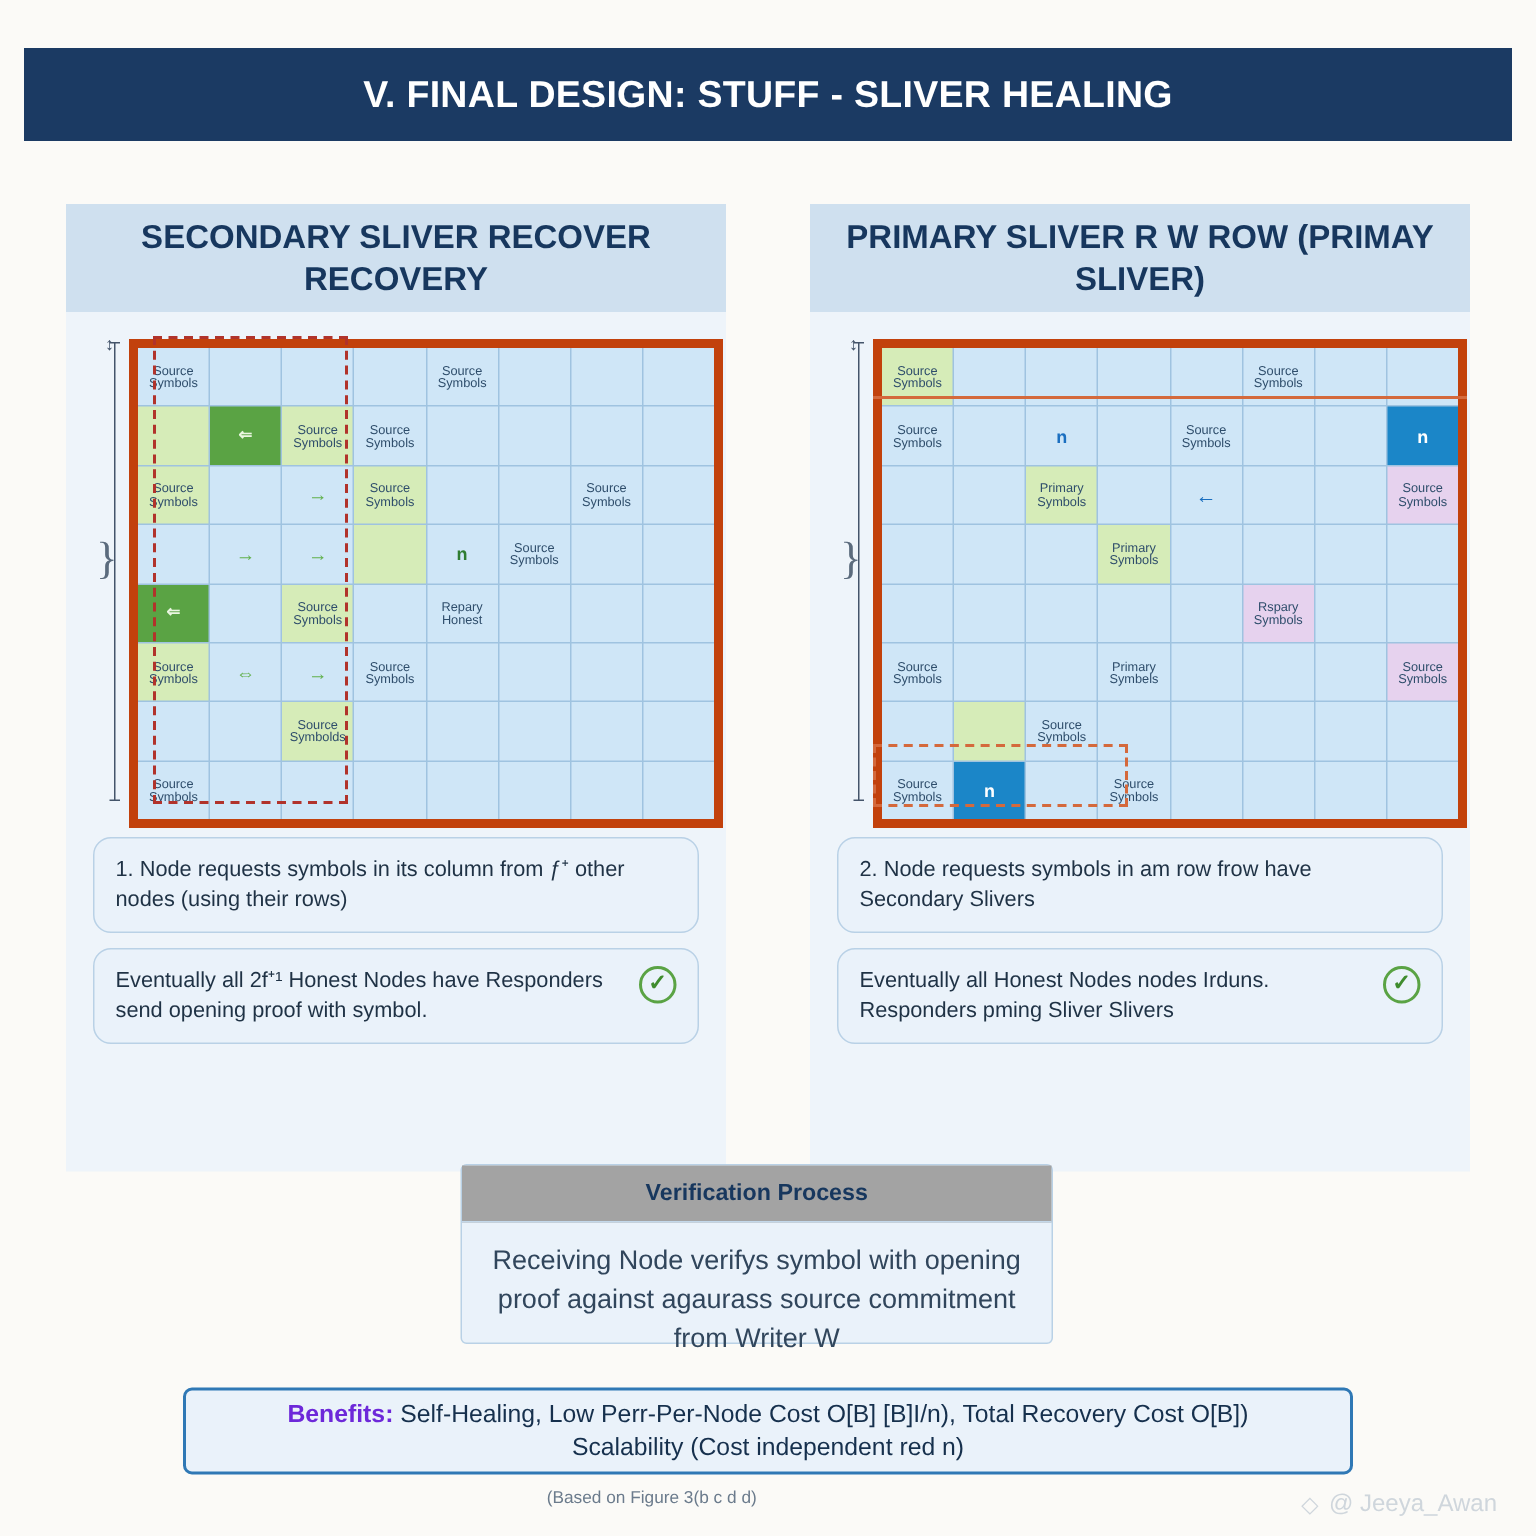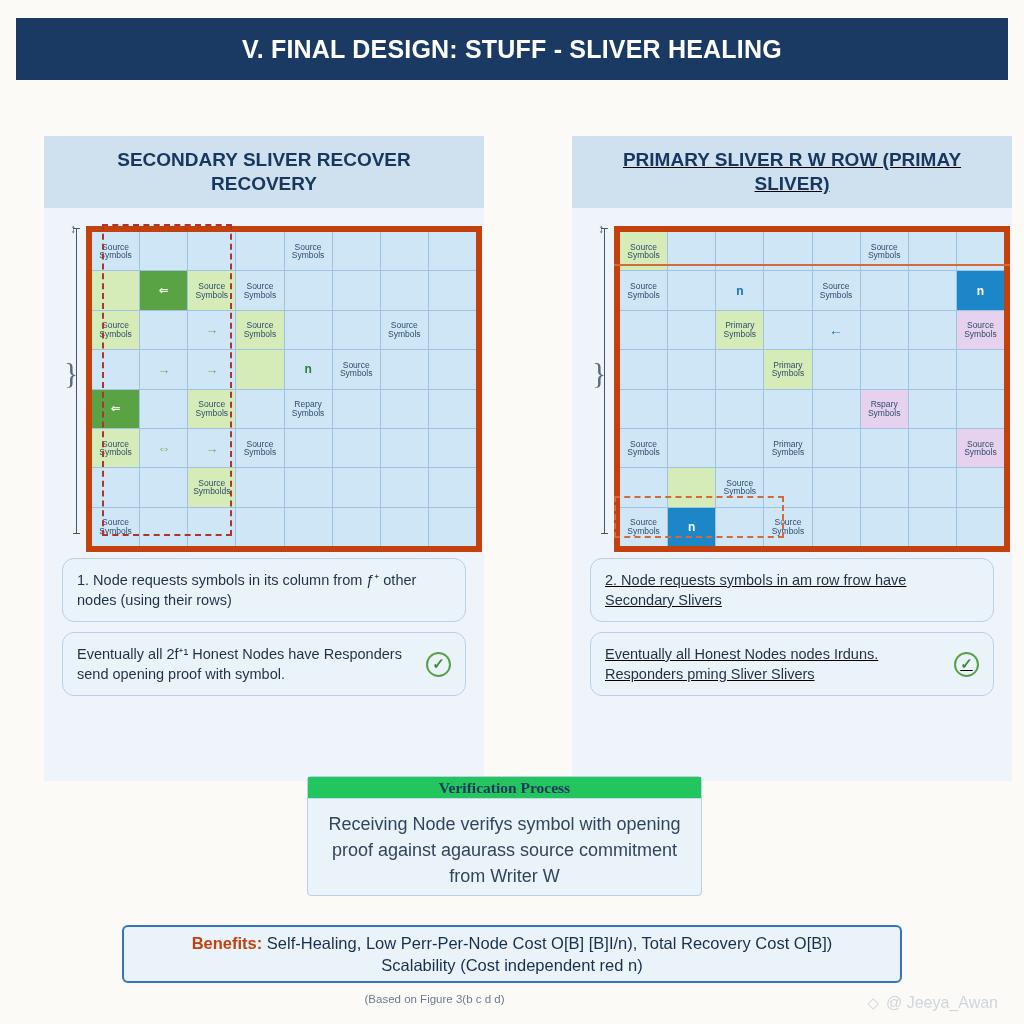--- a/index.html
+++ b/index.html
@@ -5,40 +5,40 @@
   * { box-sizing: border-box; }
   html, body { margin:0; padding:0; }
   body {
     width:1024px; height:1024px;
     background:#fbfaf7;
     font-family:"Liberation Sans", sans-serif;
     position:relative;
     overflow:hidden;
   }
   .header {
-    position:absolute; left:16px; top:18px; width:992px; height:62px;
+    position:absolute; left:16px; top:32px; width:992px; height:62px;
     background:#1b3a63;
     display:flex; align-items:center; justify-content:center;
   }
   .header-title {
     color:#ffffff; font-size:25px; font-weight:bold; letter-spacing:0.2px;
   }
   .panel {
     position:absolute; top:136px; width:440px; height:645px;
     background:#eef4fa;
   }
   .panel.left { left:44px; }
-  .panel.right { left:572px;text-decoration:underline; }
+  .panel.right { left:540px; }
   .panel-head {
     height:72px; background:#cfe0ef;
     display:flex; align-items:center; justify-content:center; text-align:center;
     padding:0 24px;
   }
   .panel-head span {
-    color:#17375e; font-size:19px; font-weight:bold; line-height:1.28;
+    color:#17375e; font-size:22px; font-weight:bold; line-height:1.28;
   }
   .grid-wrap {
     position:relative; margin:18px 18px 0 18px; height:310px;
   }
   .grid {
     position:absolute; left:24px; top:0; width:396px; height:326px;
     display:grid;
     grid-template-columns:repeat(8,1fr);
     grid-template-rows:repeat(8,1fr);
     background:#9fc3e0;
@@ -82,47 +82,46 @@
   .vbar:before { top:0; }
   .vbar:after { bottom:0; }
   .brace {
     position:absolute; left:2px; font-size:30px; color:#5b6b7d; font-family:"Liberation Serif", serif;
   }
   .note {
     margin:0 18px 10px 18px; background:#eaf2fa; border:1px solid #b9d1e6;
     border-radius:12px; padding:11px 14px; font-size:14.5px; color:#1f3245; line-height:1.38;
   }
   .note.first { margin-top:22px; }
-  .note.check { display:flex; align-items:center; }
+  .note.check { display:flex; align-items:flex-start; }
   .note.check .txt { flex:1; }
   .check-icon {
     flex:0 0 auto; width:25px; height:25px; border-radius:50%;
     border:2px solid #5aa344; color:#3f8c2e; font-size:15px;
     display:flex; align-items:center; justify-content:center; font-weight:bold;
   }
   .verif {
     position:absolute; left:307px; top:776px; width:395px; height:120px;
     background:#eaf2fa; border:1px solid #b9d1e6; border-radius:4px;
   }
   .verif-head {
-    height:22px; background:#22c55e; display:flex; align-items:center; justify-content:center;
+    height:38px; background:#a3a3a3; display:flex; align-items:center; justify-content:center;
     font-size:15.5px; font-weight:bold; color:#17375e;
     border-bottom:1px solid #c3d8ea;
-    font-family:Liberation Serif, serif;
   }
   .verif-body {
     padding:12px 18px; font-size:18px; color:#31465c; text-align:center; line-height:1.45;
   }
   .benefits {
     position:absolute; left:122px; top:925px; width:780px; height:58px;
     background:#eaf2fa; border:2px solid #2f78b5; border-radius:6px;
     display:flex; flex-direction:column; align-items:center; justify-content:center;
     font-size:16.5px; color:#16304d; line-height:1.34; text-align:center;
   }
-  .benefits b { color:#c2410c; }
+  .benefits b { color:#6d28d9; }
   .figure-note {
     position:absolute; left:0; top:993px; width:869px; text-align:center;
     font-size:11.5px; color:#6b7b8c;
   }
   .watermark {
     position:absolute; right:26px; bottom:12px;
     display:flex; align-items:center; gap:7px;
     color:#cfd6dc; font-size:16px;
   }
   .wm-diamond { font-size:15px; color:#cfd6dc; }
@@ -186,21 +185,21 @@
         </div>
         <div class="cell">Source Symbols</div>
         <div class="cell"></div>
         <div class="cell"></div>
         <div class="cell dgreen">
           <span class="arrow wht">⇐</span>
         </div>
         <div class="cell"></div>
         <div class="cell green">Source Symbols</div>
         <div class="cell"></div>
-        <div class="cell">Repary Symbols</div>
+        <div class="cell">Repary Honest</div>
         <div class="cell"></div>
         <div class="cell"></div>
         <div class="cell"></div>
         <div class="cell green">Source Symbols</div>
         <div class="cell">
           <span class="arrow">⇔</span>
         </div>
         <div class="cell">
           <span class="arrow">→</span>
         </div>

